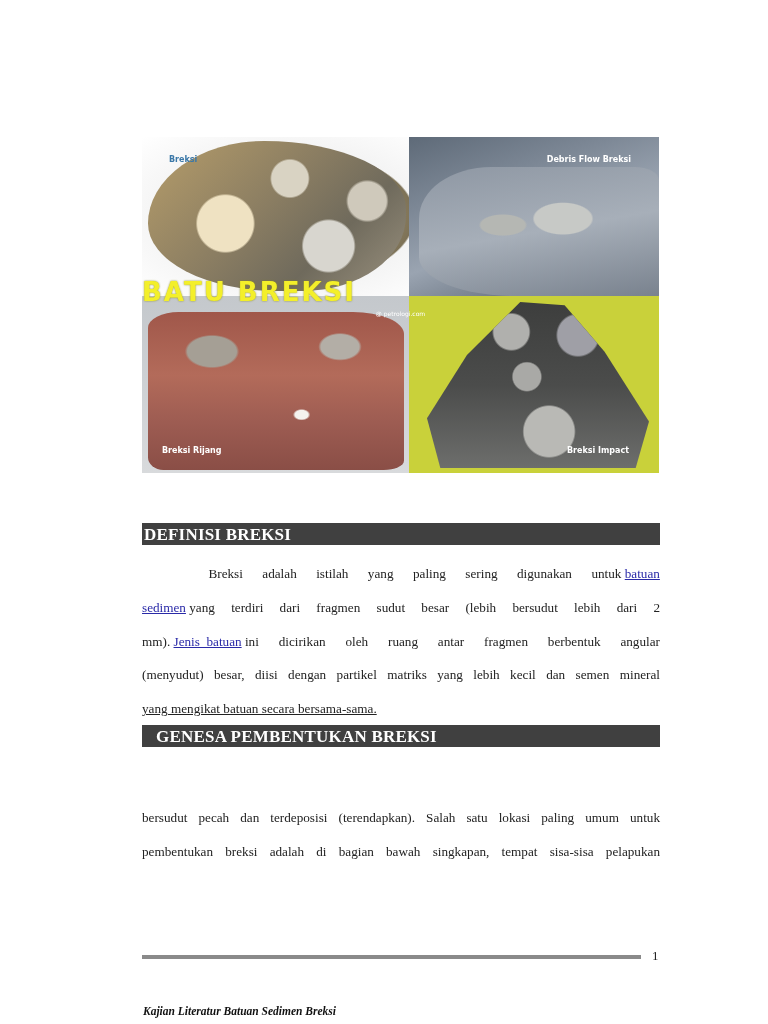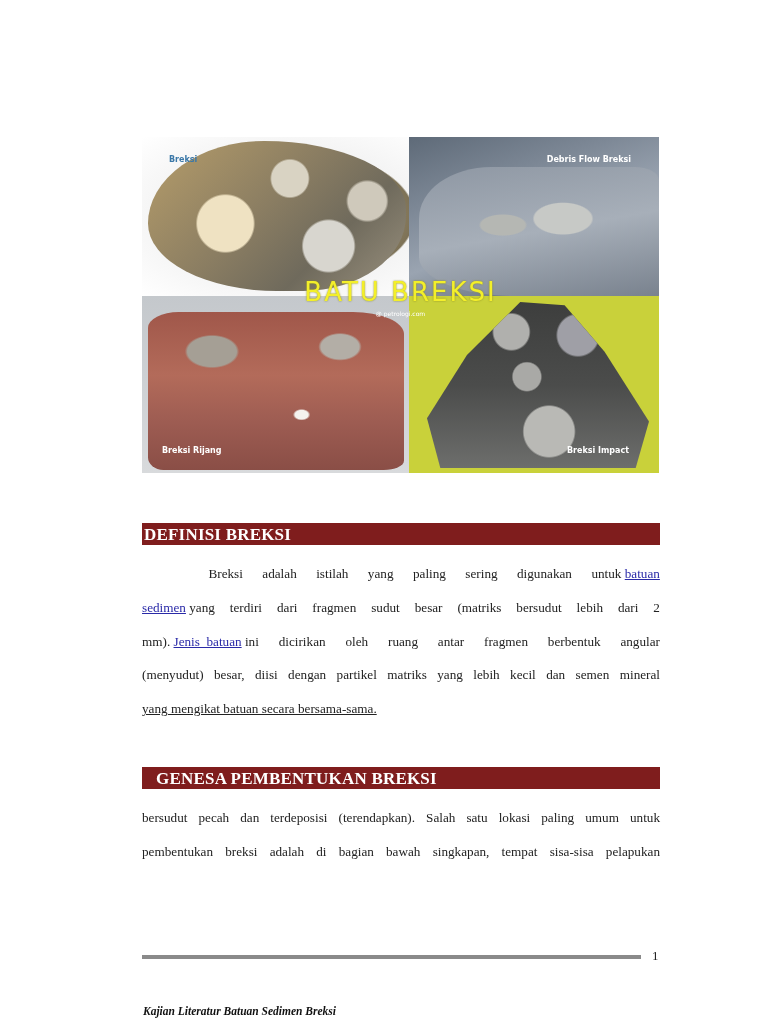--- a/index.html
+++ b/index.html
@@ -51,40 +51,40 @@
                 radial-gradient(circle at 55% 78%, #b9b9b5 0 14%, transparent 15%),
                 linear-gradient(180deg, #3d3e3d 0%, #4b4c4b 50%, #6d6e6c 100%);
     clip-path: polygon(42% 0, 62% 2%, 80% 30%, 100% 72%, 94% 100%, 6% 100%, 0 70%, 18% 32%); }
 
   .img-label { position: absolute; font-family: "DejaVu Sans", sans-serif; font-size: 8px; font-weight: bold; }
   .lbl-breksi { left: 27px; top: 18px; color: #3b78a8; }
   .lbl-debris { right: 28px; top: 18px; color: #ffffff; }
   .lbl-rijang { left: 20px; bottom: 18px; color: #ffffff; }
   .lbl-impact { right: 30px; bottom: 18px; color: #ffffff; padding-left: 38px; }
   .img-title {
-    position: absolute; left: 0; right: 0; top: 140px; text-align: center;
-    font-family: "DejaVu Sans", sans-serif; font-weight: normal; font-size: 26px;
+    position: absolute; left: 0; right: 0; top: 140px; text-align: left;
+    font-family: "DejaVu Sans", sans-serif; font-weight: bold; font-size: 26px;
     color: #f3ef2a; letter-spacing: 2px;
     text-shadow: 0 0 2px #8a8a20;
   }
   .img-watermark {
     position: absolute; left: 0; right: 0; top: 173px; text-align: center;
     font-family: "DejaVu Sans", sans-serif; font-size: 6px; color: #ffffff;
   }
 
   
   .heading {
     position: absolute; left: 142px; width: 518px; height: 22px;
-    background: #7f1d1d; color: #ffffff;
+    background: #404040; color: #ffffff;
     font-family: "Liberation Serif", serif; font-weight: bold; font-size: 17px;
     line-height: 23px; padding-left: 2px; box-sizing: border-box;
     letter-spacing: 0.2px;
   }
   .h1 { top: 523px; }
-  .h2 { top: 767px; padding-left: 14px; }
+  .h2 { top: 725px; padding-left: 14px; }
 
   
   .para {
     position: absolute; left: 142px; width: 518px;
     font-size: 13.2px; line-height: 33.8px; text-align: justify;
     color: #222;
   }
   .para .indent { display: inline-block; width: 47px; }
   .p1 { top: 557px; }
   .p2 { top: 801px; }
@@ -138,21 +138,21 @@
       <span>digunakan</span>
       <span><span>untuk</span> <a class="link" href="#">batuan</a></span>
     </div>
     <div class="line jl">
       <span><a class="link" href="#">sedimen</a> <span>yang</span></span>
       <span>terdiri</span>
       <span>dari</span>
       <span>fragmen</span>
       <span>sudut</span>
       <span>besar</span>
-      <span>(matriks</span>
+      <span>(lebih</span>
       <span>bersudut</span>
       <span>lebih</span>
       <span>dari</span>
       <span>2</span>
     </div>
     <div class="line jl">
       <span><span>mm).</span> <a class="link" href="#" style="white-space:pre">Jenis  batuan</a> <span>ini</span></span>
       <span>dicirikan</span>
       <span>oleh</span>
       <span>ruang</span>

